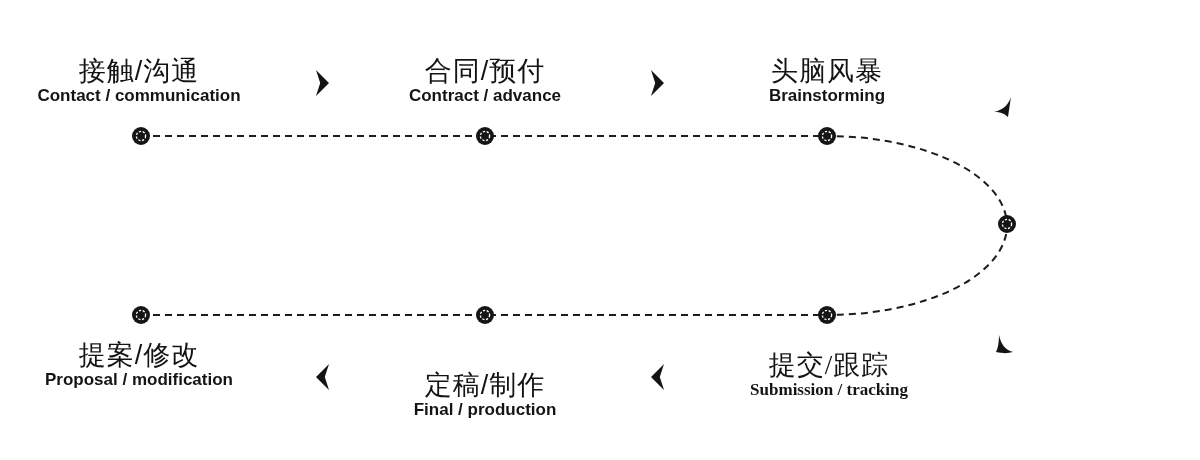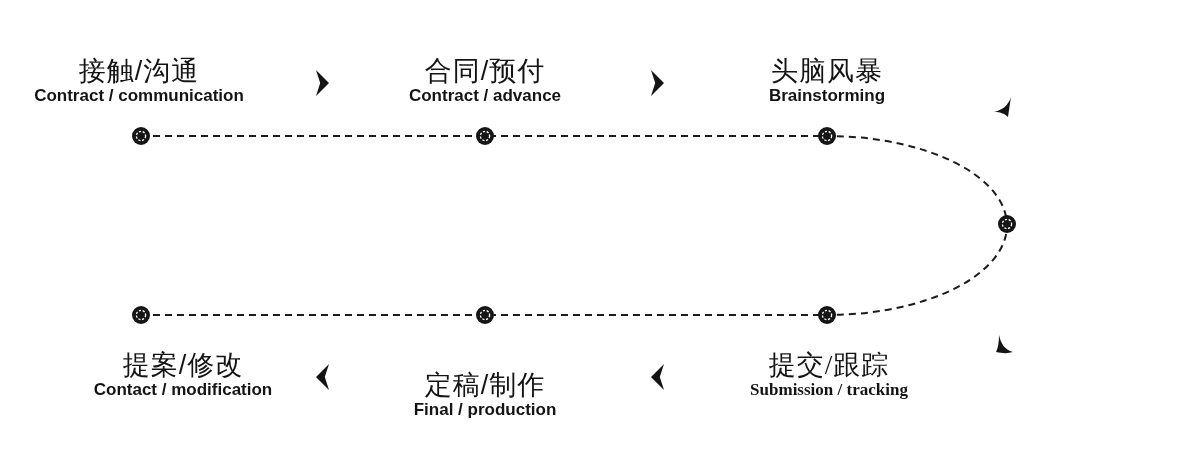--- a/index.html
+++ b/index.html
@@ -31,21 +31,21 @@
     font-weight: 700;
     margin-top: 1px;
     letter-spacing: 0px;
   }
   .stage-contact       { left: 139px;  top: 56px;  }
   .stage-contract      { left: 485px;  top: 56px;  }
   .stage-brainstorming { left: 827px;  top: 56px;  }
   .stage-originality   { left: 1113px; top: 192px; }
   .stage-submission    { left: 829px;  top: 350px; font-family: Liberation Serif, serif; }
   .stage-final         { left: 485px;  top: 350px; margin-top: 20px; }
-  .stage-proposal      { left: 139px;  top: 350px; margin-left: 44px; }
+  .stage-proposal      { left: 139px;  top: 340px; }
 </style>
 </head>
 <body>
 
 <div class="canvas">
 
   <svg class="flow-svg" width="1200" height="460" viewBox="0 0 1200 460">
 
     <path d="M141,136 L827,136 A180,89.5 0 0 1 827,315 L141,315" fill="none" stroke="#1c1c1c" stroke-width="2" stroke-dasharray="7 5"></path>
 
@@ -83,21 +83,21 @@
 
     <path d="M13,0 L0,13 L13,26 L8.8,13 Z" transform="translate(316,364)" fill="#141414"></path>
     <path d="M13,0 L0,13 L13,26 L8.8,13 Z" transform="translate(651,364)" fill="#141414"></path>
 
     <path d="M994,112 C1001,112 1005,114 1008,117 C1009,110 1010,103 1011,97 C1008,106 1002,110 994,112 Z" fill="#141414"></path>
     <path d="M999,335 C999,342 998,348 996,352 C1003,353.5 1008,353.5 1013,352 C1005,350 1001,344 999,335 Z" fill="#141414"></path>
   </svg>
 
   <div class="stage stage-contact">
     <div class="zh">接触/沟通</div>
-    <div class="en">Contract / communication</div>
+    <div class="en">Contact / communication</div>
   </div>
 
   <div class="stage stage-brainstorming">
     <div class="zh">头脑风暴</div>
     <div class="en">Brainstorming</div>
   </div>
 
   <div class="stage stage-contract">
     <div class="zh">合同/预付</div>
     <div class="en">Contract / advance</div>
@@ -109,16 +109,16 @@
     <div class="en">Submission / tracking</div>
   </div>
 
   <div class="stage stage-final">
     <div class="zh">定稿/制作</div>
     <div class="en">Final / production</div>
   </div>
 
   <div class="stage stage-proposal">
     <div class="zh">提案/修改</div>
-    <div class="en">Contact / modification</div>
+    <div class="en">Proposal / modification</div>
   </div>
 
 </div>
 
 </body></html>

